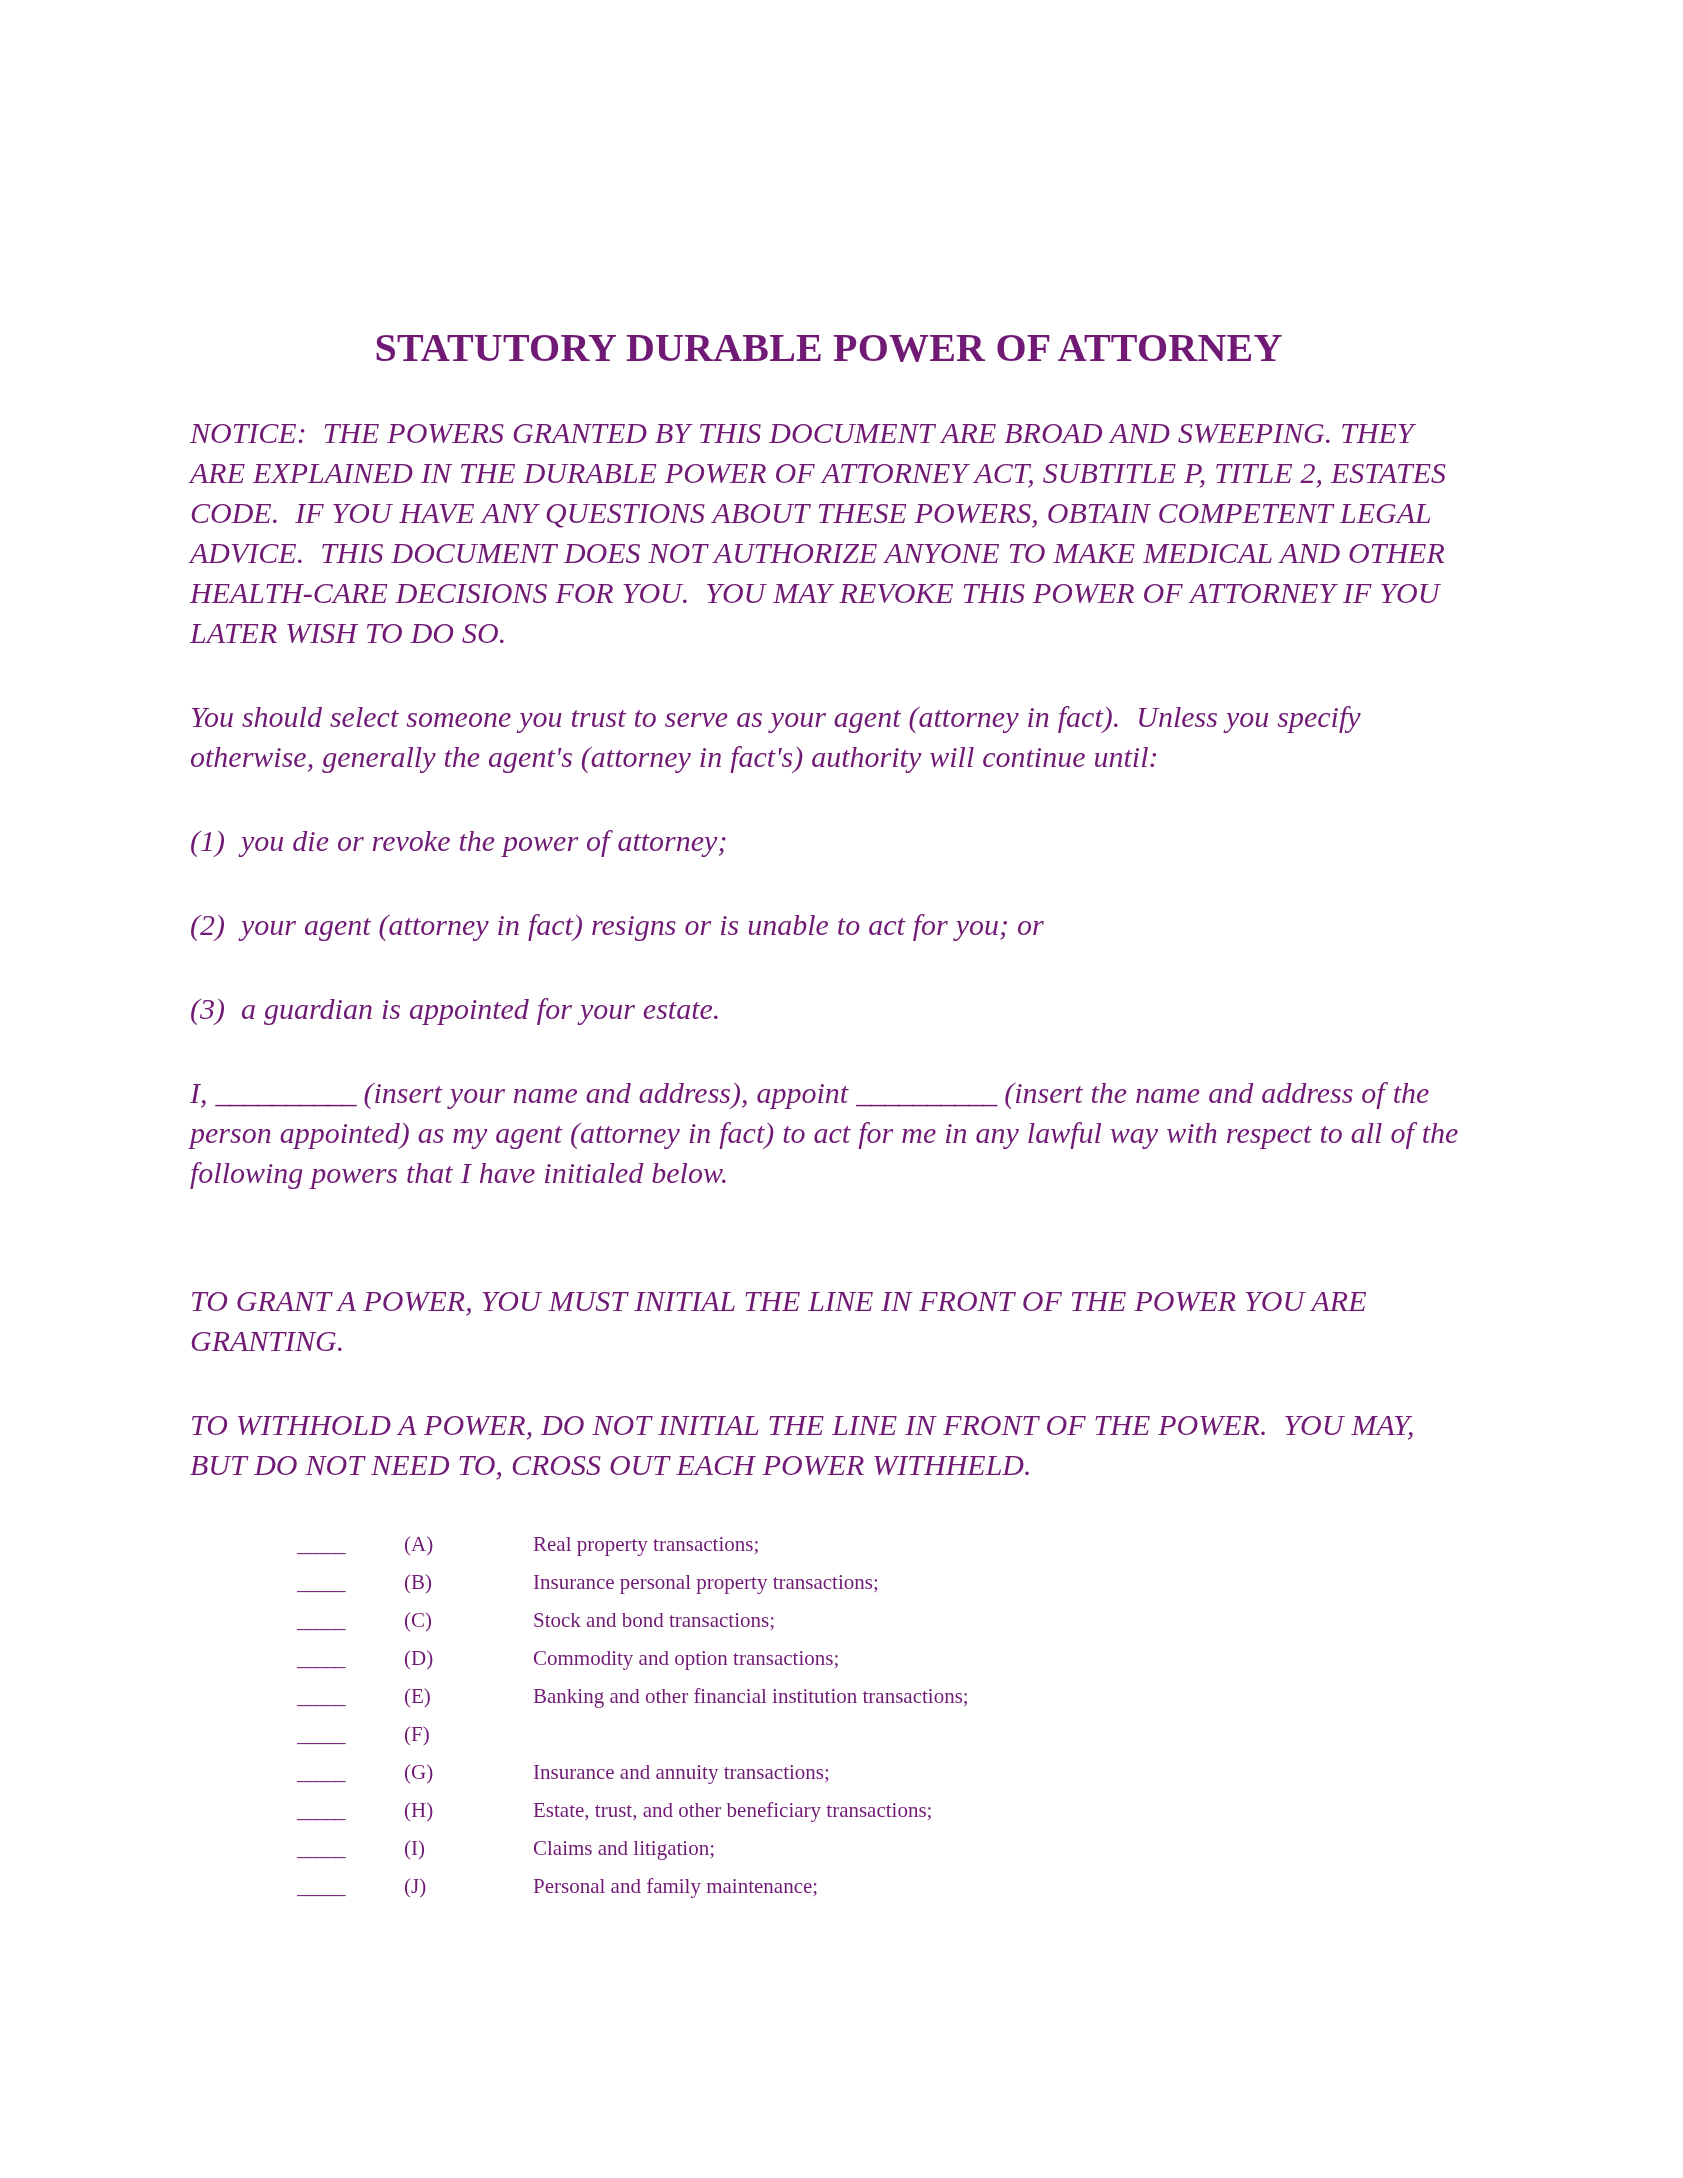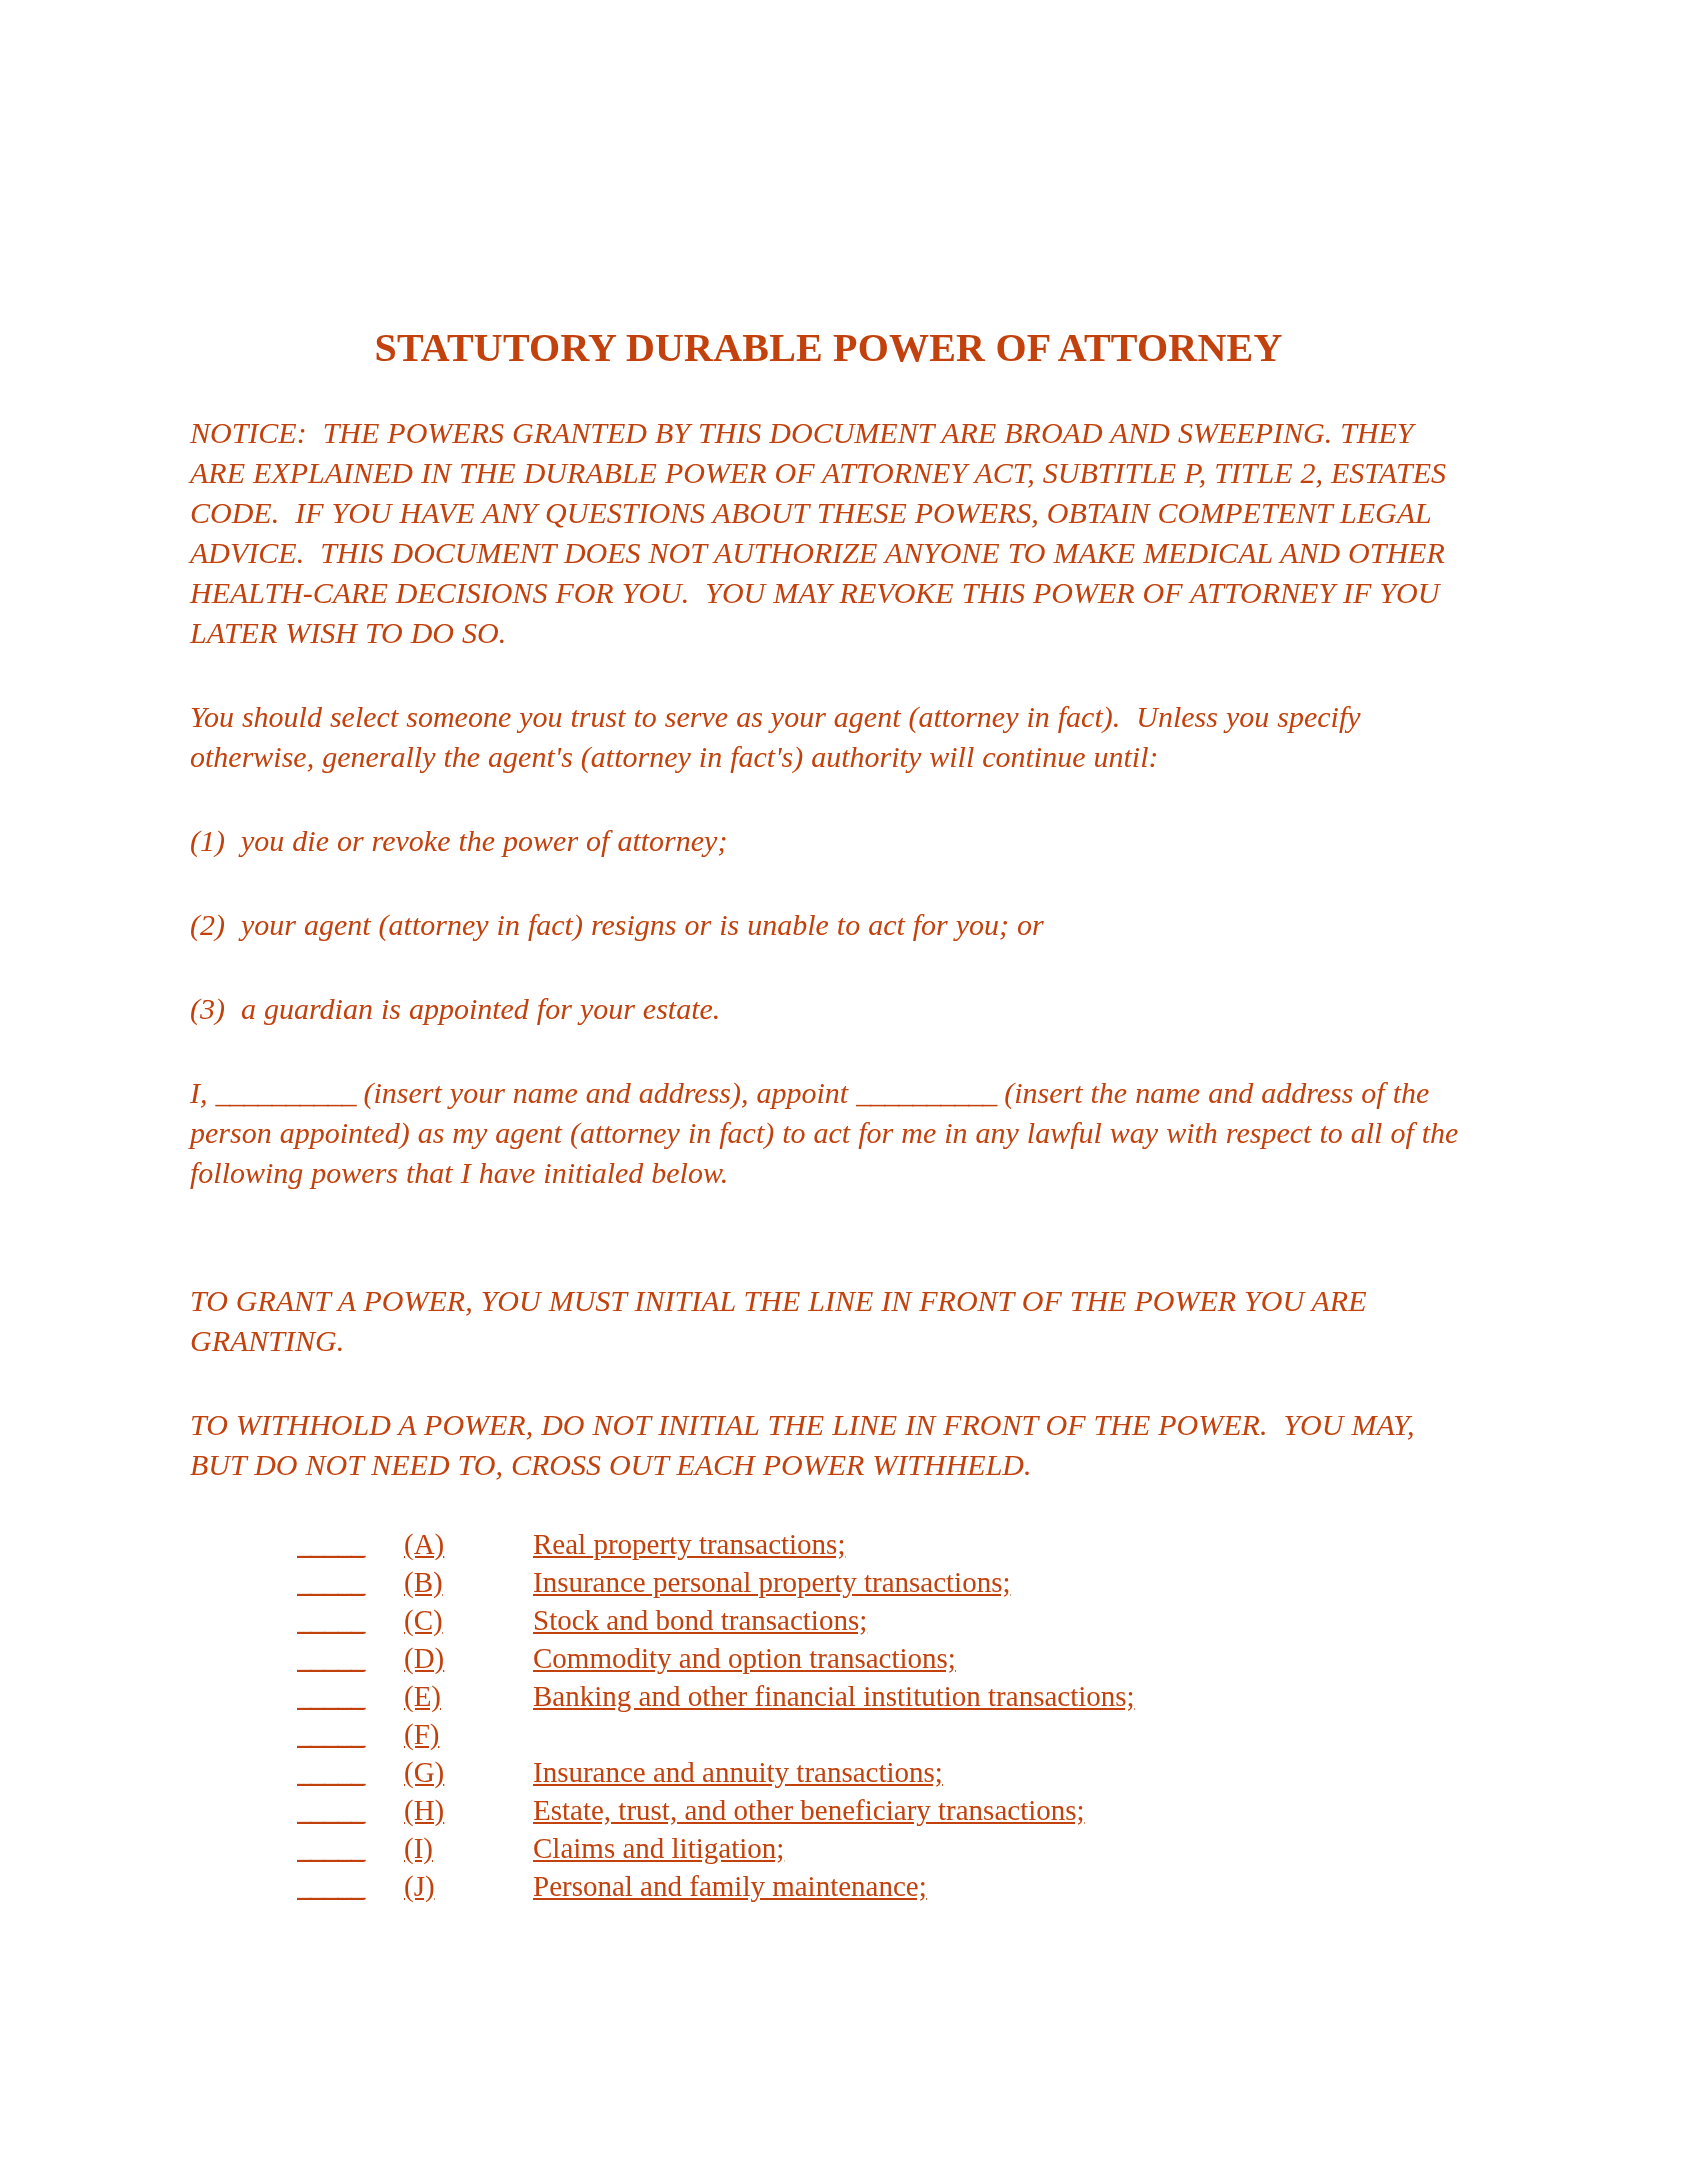--- a/index.html
+++ b/index.html
@@ -9,21 +9,21 @@
     background: #ffffff;
   }
 
   .page {
     position: relative;
     width: 1683px;
     height: 2178px;
     background: #ffffff;
     box-sizing: border-box;
     font-family: "Liberation Serif", "DejaVu Serif", serif;
-    color: #c2410c;
+    color: #701a75;
     overflow: hidden;
   }
 
   .content {
     position: absolute;
     left: 190px;
     top: 0;
     width: 1277px;
   }
 
@@ -50,23 +50,22 @@
 
   .gap-lg   { height: 44px; }
   .gap-md   { height: 40px; }
   .gap-title{ height: 42px; }
 
   
   .powers-list {
     margin: 0;
     padding: 0;
     list-style: none;
-    font-size: 29px;
+    font-size: 21px;
     line-height: 38px;
-    text-decoration: underline;
   }
 
   .power-row {
     display: flex;
     align-items: baseline;
     white-space: nowrap;
   }
 
   .power-blank {
     display: inline-block;

